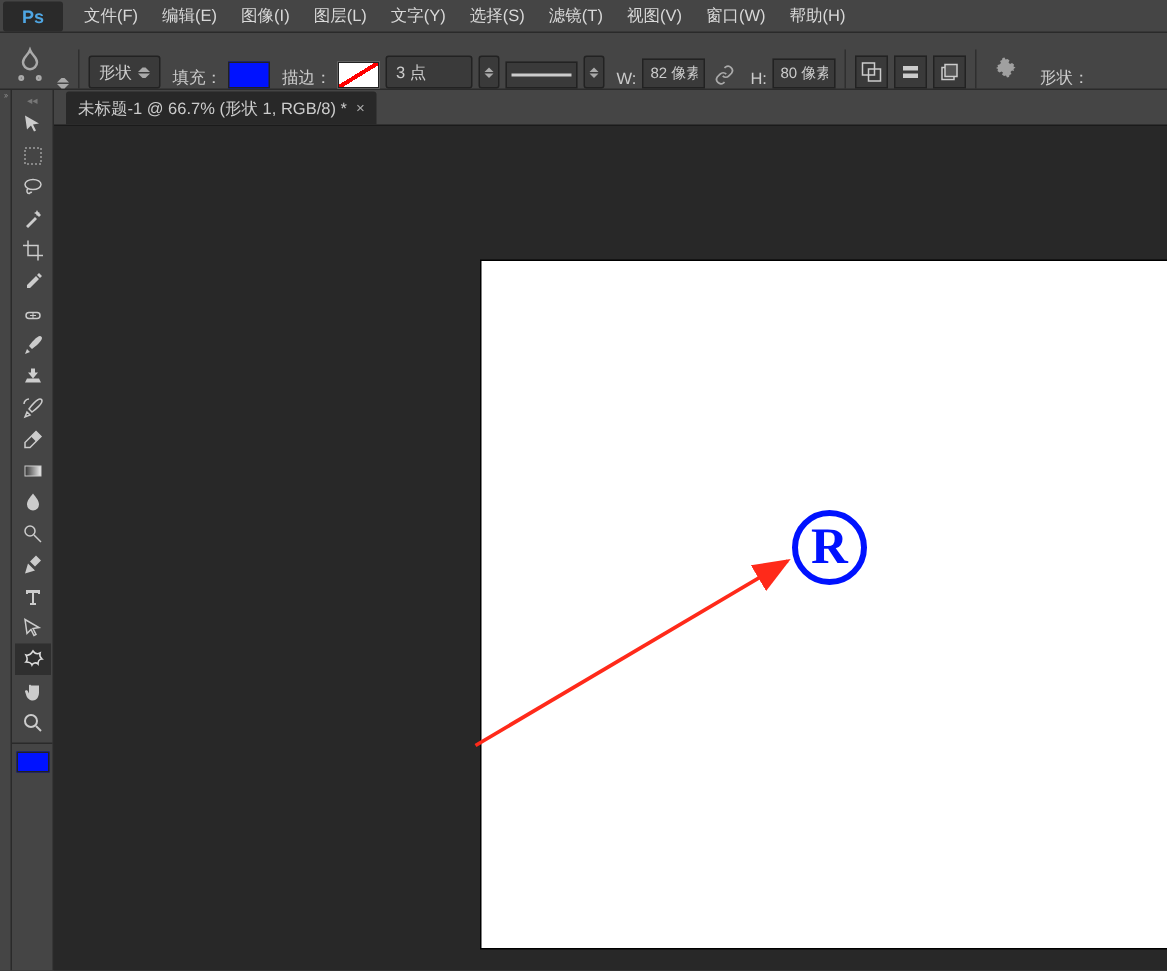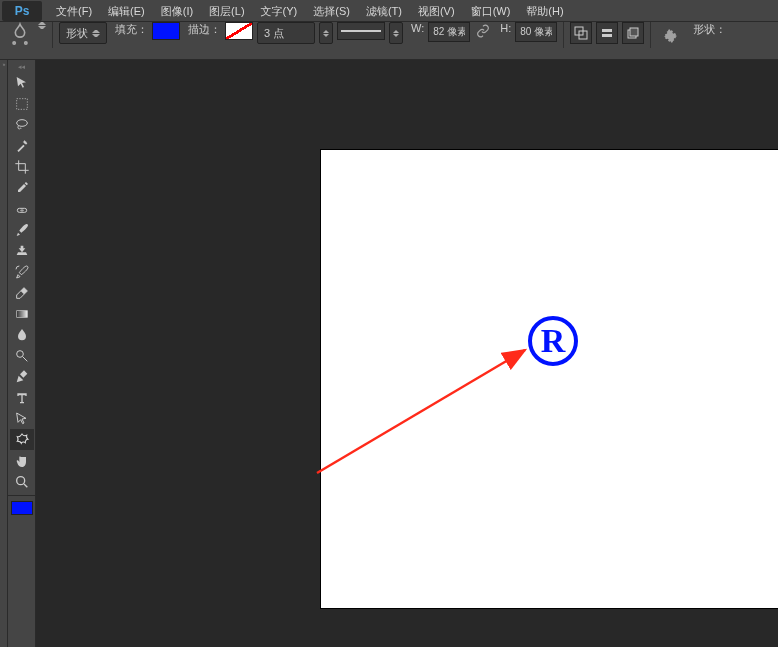--- a/index.html
+++ b/index.html
@@ -1,20 +1,20 @@
 <!DOCTYPE html>
 <html><head>
 <meta charset="utf-8">
 <style>
 *{margin:0;padding:0;box-sizing:border-box;font-family:"Microsoft YaHei",sans-serif;user-select:none}
 body{width:778px;height:647px;background:#535353;overflow:hidden;font-size:11px;color:#ccc}
 .menubar{height:22px;background:#454545;display:flex;align-items:center;padding:0 2px;border-bottom:1px solid #2a2a2a}
 .logo{width:40px;height:20px;display:flex;align-items:center;justify-content:center;background:#2a2a2a;border-radius:2px;margin-right:6px;color:#4fa6e3;font-weight:bold;font-size:12px}
 .menu-item{padding:0 8px;color:#d8d8d8;cursor:default;line-height:22px}
-.options-bar{height:38px;background:#454545;display:flex;align-items:flex-start;padding:0 6px;border-bottom:1px solid #2a2a2a;gap:4px}
+.options-bar{height:38px;background:#454545;display:flex;align-items:flex-end;padding:0 6px;border-bottom:1px solid #2a2a2a;gap:4px}
 .opt-icon{width:28px;height:28px;display:flex;align-items:center;justify-content:center;color:#999}
 .opt-sel{background:#3a3a3a;border:1px solid #222;height:22px;padding:0 6px;display:flex;align-items:center;gap:4px;color:#ccc;border-radius:2px}
 .dropdown-arrow{width:8px;height:12px;display:flex;flex-direction:column;justify-content:center;gap:1px}
 .dropdown-arrow::before,.dropdown-arrow::after{content:"";border-left:3px solid transparent;border-right:3px solid transparent}
 .dropdown-arrow::before{border-bottom:3px solid #aaa}
 .dropdown-arrow::after{border-top:3px solid #aaa}
 .opt-label{color:#ccc;font-size:11px;margin-left:4px}
 .swatch{width:28px;height:18px;border:1px solid #222;display:inline-block}
 .swatch-fill{background:#0012ff}
 .swatch-stroke{background:linear-gradient(to bottom right,transparent 45%,red 45%,red 55%,transparent 55%),#fff}
@@ -246,20 +246,26 @@
         <svg viewBox="0 0 24 24" fill="none" stroke="#ccc" stroke-width="2">
           <circle cx="10" cy="10" r="6"></circle>
           <path d="M15 15l5 5"></path>
         </svg>
       </div>
     <div style="width:100%;height:1px;background:#2a2a2a;margin:3px 0"></div>
     <div class="color-chip"></div>
   </div>
 
   <div class="workspace">
+    <div class="tab-bar">
+      <div class="doc-tab">
+        <span>未标题-1 @ 66.7% (形状 1, RGB/8) *</span>
+        <span class="tab-close">×</span>
+      </div>
+    </div>
     <div class="canvas-area">
       <div class="canvas">
         <div class="r-symbol">R</div>
         <svg class="arrow" width="230" height="140">
           <defs>
               <marker id="ah" markerWidth="10" markerHeight="8" refX="9" refY="4" orient="auto">
                 <polygon points="0 0, 10 4, 0 8" fill="#ff2a1a"></polygon>
               </marker>
             </defs>
           <line x1="2" y1="135" x2="210" y2="12" stroke="#ff2a1a" stroke-width="2.5" marker-end="url(#ah)"></line>

